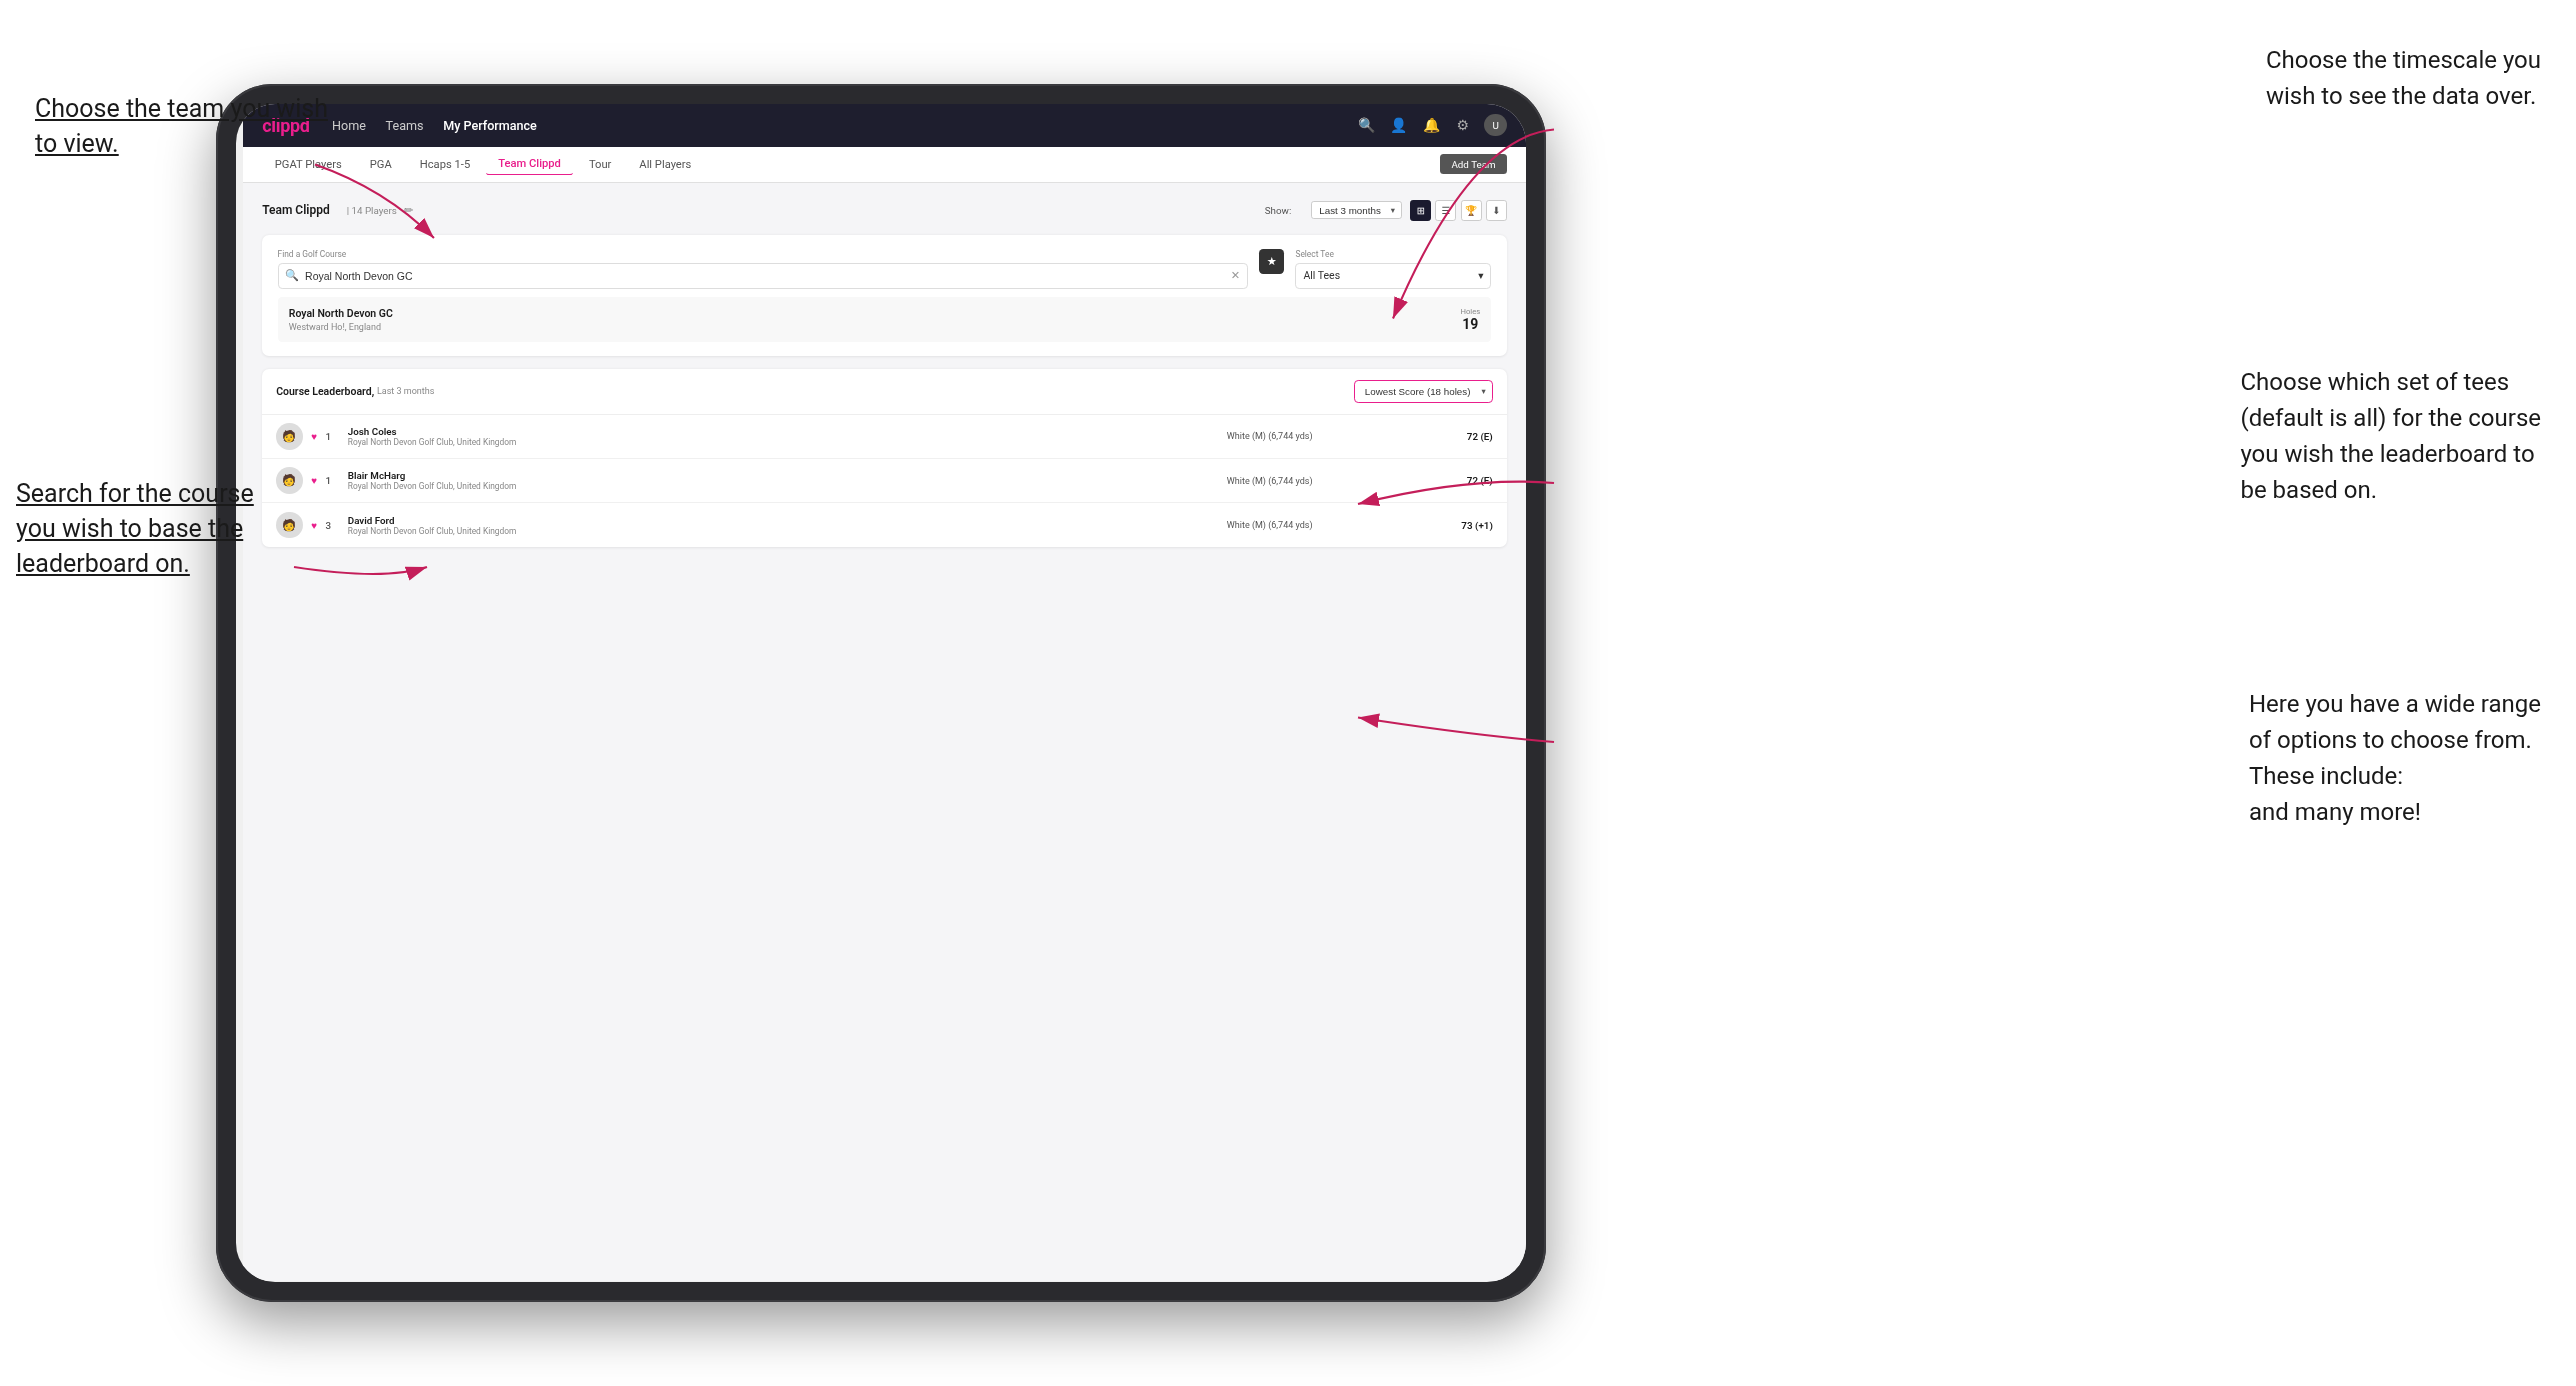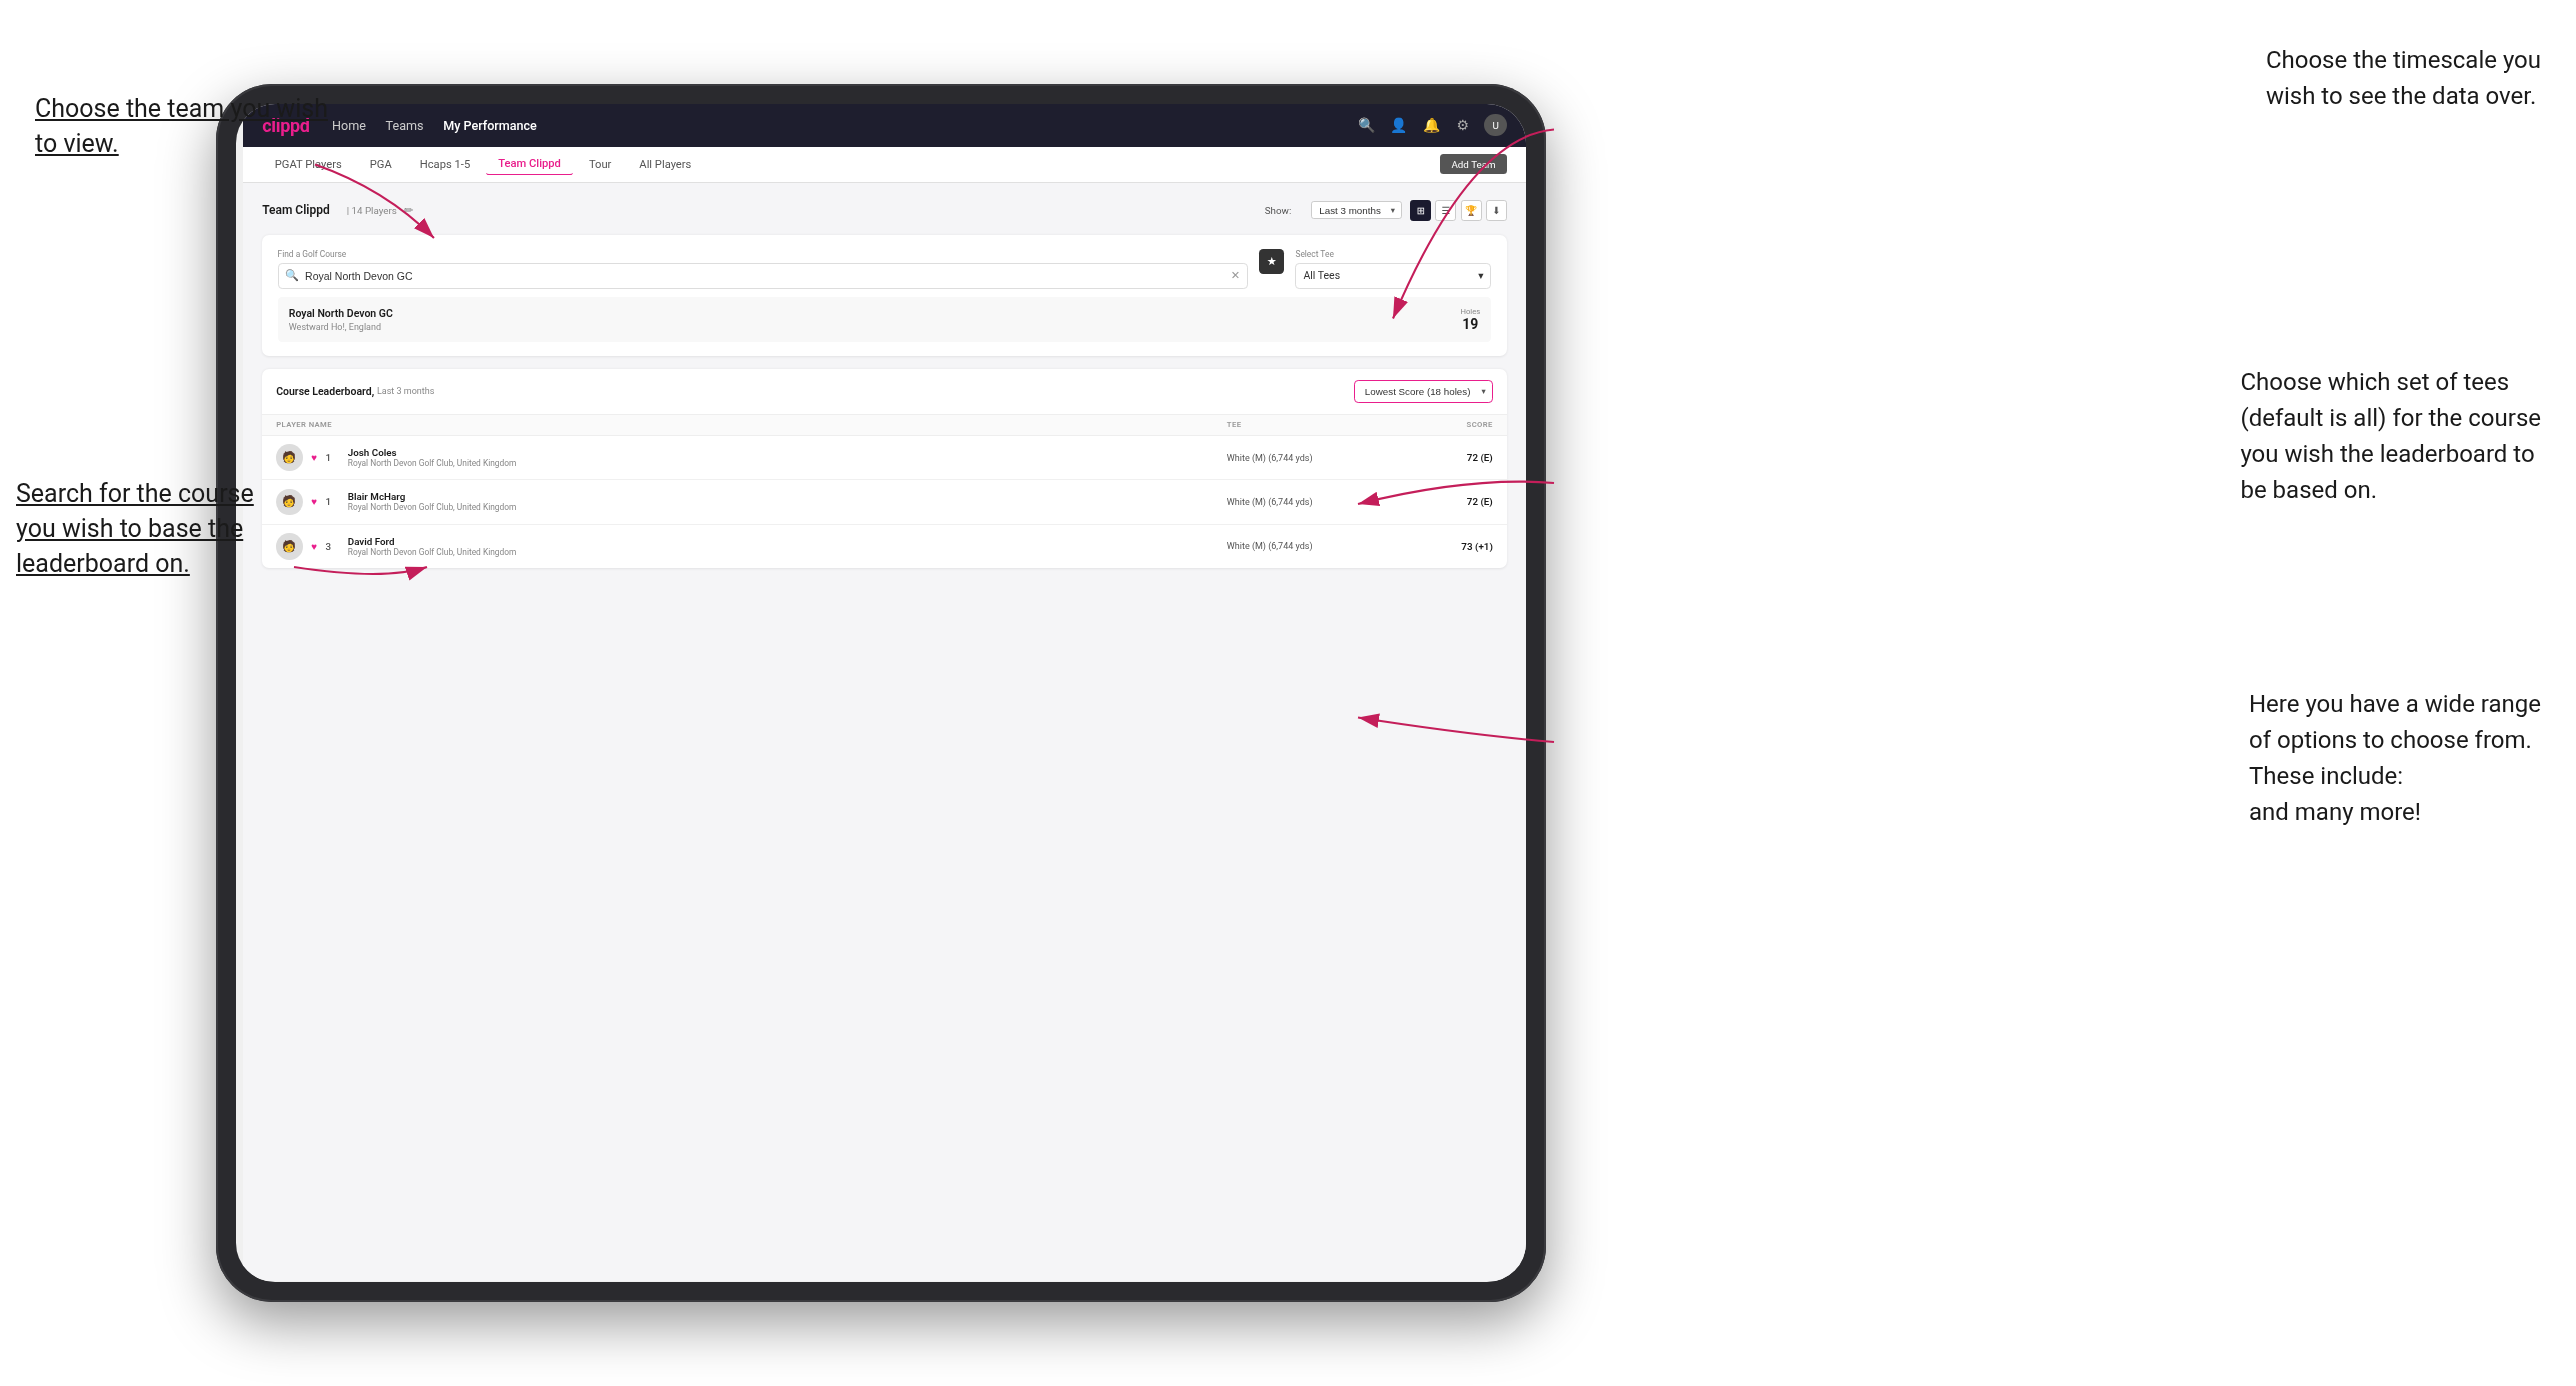--- a/index.html
+++ b/index.html
@@ -570,25 +570,20 @@
             <select class="score-dropdown">
               <option>Lowest Score (18 holes)</option>
               <option>Most Birdies</option>
               <option>Longest Drive</option>
               <option>Best APP Performance</option>
             </select>
           </div>
         </div>
 
         <div class="leaderboard-table">
-          <div class="table-header">
-            <div class="th-player">PLAYER NAME</div>
-            <div class="th-tee">TEE</div>
-            <div class="th-score">SCORE</div>
-          </div>
 
           <div class="table-row">
             <div class="player-cell">
               <div class="player-avatar">🧑</div>
               <span class="heart-icon">♥</span>
               <span class="player-rank">1</span>
               <div class="player-info">
                 <div class="player-name">Josh Coles</div>
                 <div class="player-club">Royal North Devon Golf Club, United Kingdom</div>
               </div>

